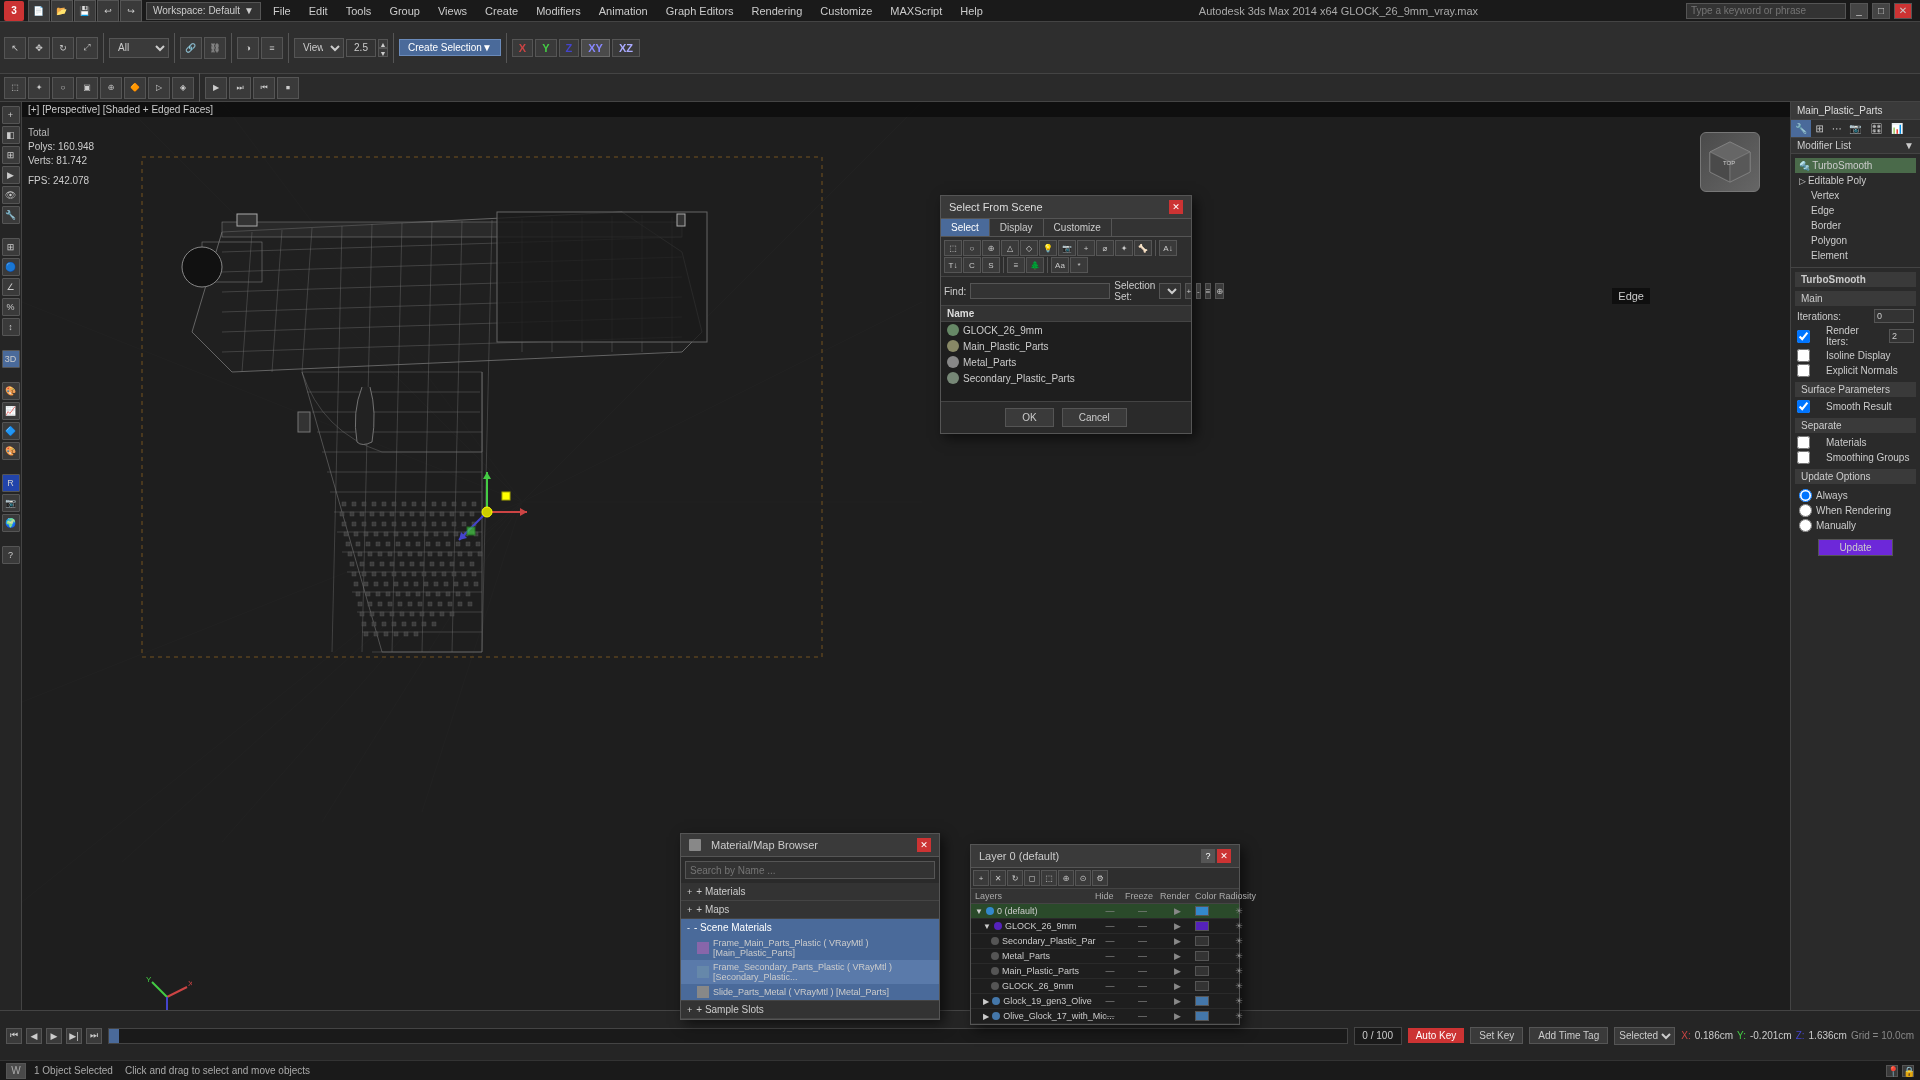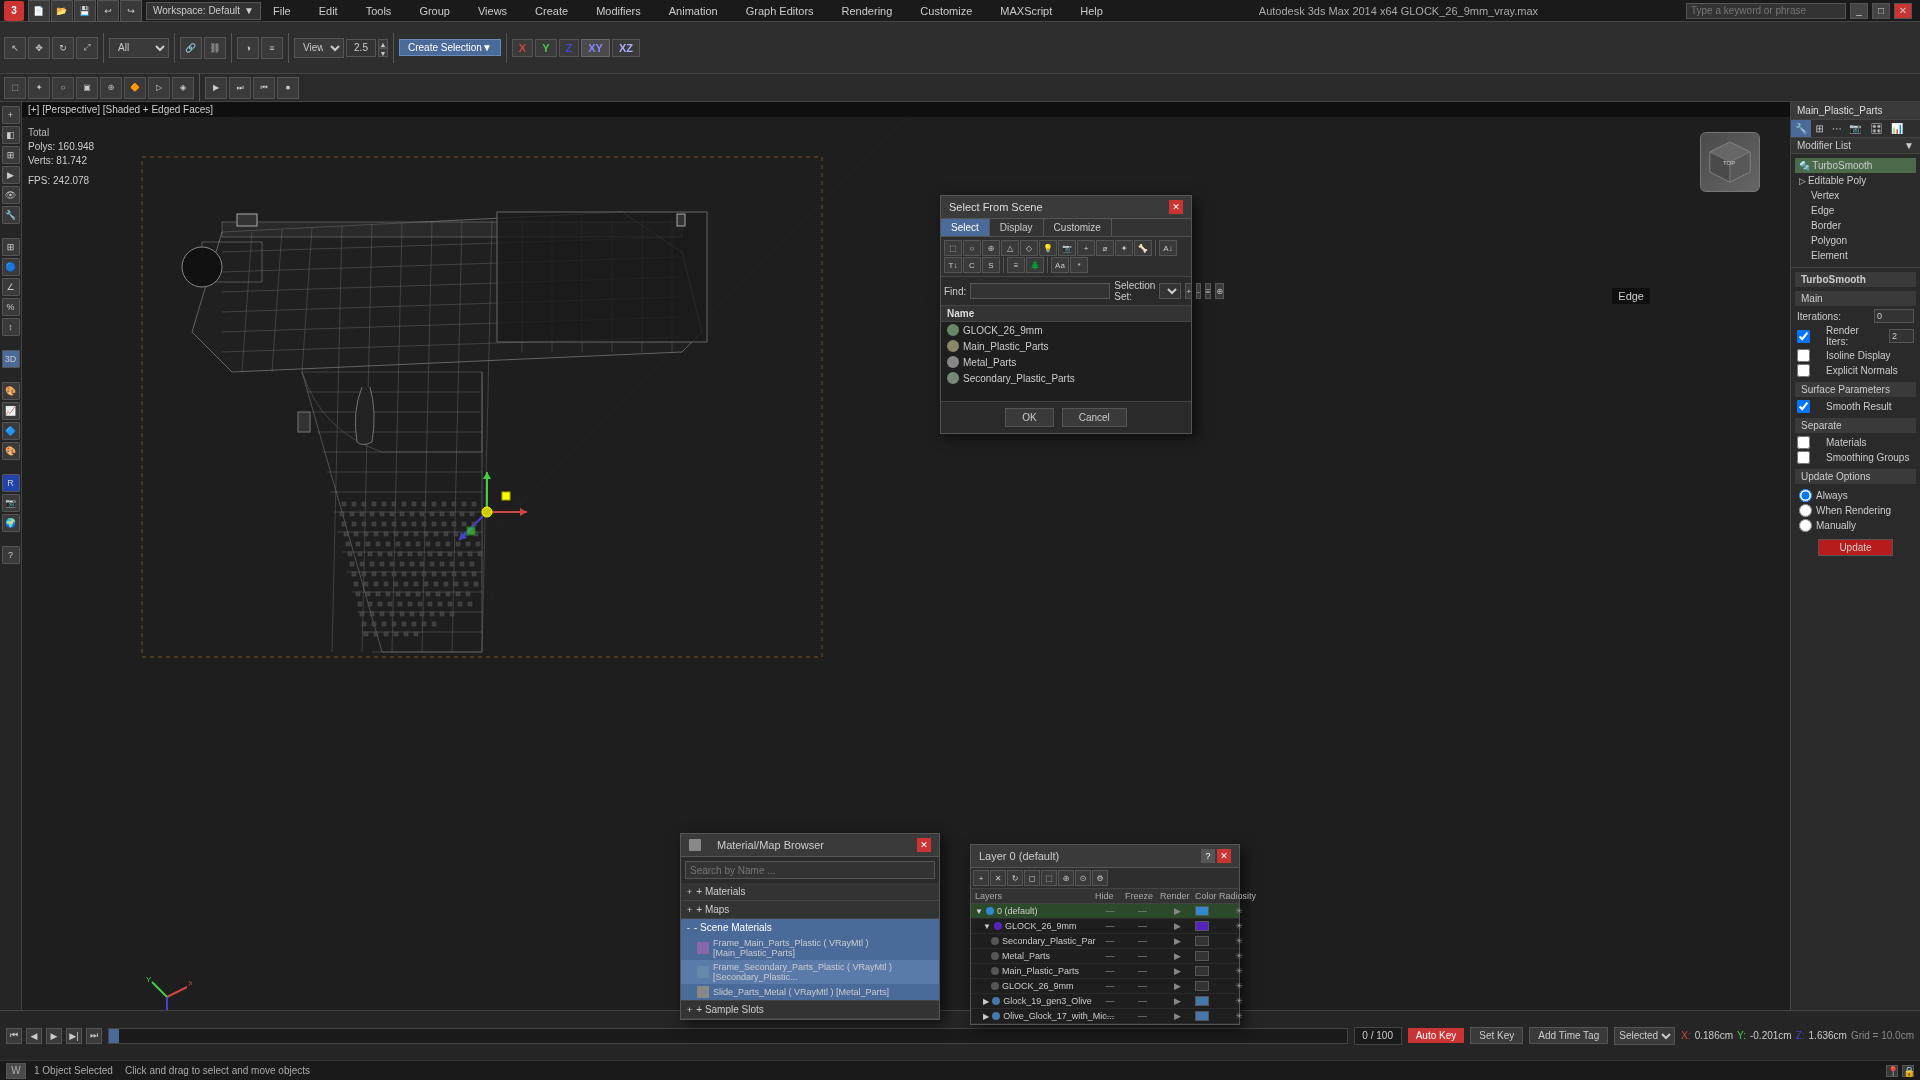--- a/index.html
+++ b/index.html
@@ -2,21 +2,21 @@
 <html><head>
   <meta charset="utf-8">
   <style>
     * { margin: 0; padding: 0; box-sizing: border-box; }
     body { width: 1920px; height: 1080px; background: #2a2a2a; font-family: 'Arial', sans-serif; font-size: 11px; color: #ccc; overflow: hidden; position: relative; }
     
     
     #title-bar { width: 100%; height: 22px; background: #1a1a1a; display: flex; align-items: center; justify-content: space-between; border-bottom: 1px solid #444; }
     #title-left { display: flex; align-items: center; gap: 4px; padding-left: 4px; }
     #title-logo { width: 20px; height: 20px; background: #cc3333; border-radius: 2px; display: flex; align-items: center; justify-content: center; color: white; font-weight: bold; font-size: 10px; }
-    #title-menus { display: flex; gap: 12px; }
+    #title-menus { display: flex; gap: 2px; }
     .menu-item { padding: 2px 8px; cursor: pointer; color: #ccc; font-size: 11px; }
     #title-center { color: #aaa; font-size: 11px; flex: 1; text-align: center; }
     #title-right { display: flex; align-items: center; gap: 4px; padding-right: 8px; }
     #search-box { width: 160px; height: 16px; background: #333; border: 1px solid #555; color: #ccc; font-size: 10px; padding: 0 4px; }
     .win-btn { width: 18px; height: 16px; background: #444; border: 1px solid #555; cursor: pointer; display: flex; align-items: center; justify-content: center; font-size: 10px; color: #ccc; }
     .win-btn.close { background: #cc3333; }
 
     
     #toolbar { width: 100%; height: 52px; background: #2e2e2e; border-bottom: 1px solid #444; display: flex; align-items: center; padding: 0 4px; gap: 2px; }
     .toolbar-btn { width: 22px; height: 22px; background: #3a3a3a; border: 1px solid #555; cursor: pointer; display: flex; align-items: center; justify-content: center; font-size: 9px; color: #ccc; }
@@ -78,21 +78,21 @@
     #select-list-header { background: #333; padding: 2px 6px; font-size: 10px; font-weight: bold; color: #ddd; border-bottom: 1px solid #444; }
     #select-list { background: #1e1e1e; min-height: 80px; border-bottom: 1px solid #444; }
     .select-item { display: flex; align-items: center; padding: 2px 6px; gap: 4px; font-size: 10px; cursor: pointer; }
     .select-item-icon { width: 12px; height: 12px; background: #555; border-radius: 50%; flex-shrink: 0; }
     #select-dialog-footer { display: flex; justify-content: center; gap: 8px; padding: 6px; background: #2a2a2a; }
     .dialog-btn { padding: 3px 16px; background: #3a3a3a; border: 1px solid #555; color: #ccc; font-size: 10px; cursor: pointer; }
 
     
     #material-browser { position: absolute; bottom: 60px; left: 680px; width: 260px; background: #2a2a2a; border: 1px solid #555; box-shadow: 4px 4px 12px rgba(0,0,0,0.6); z-index: 100; }
     #material-browser-title { background: #3a3a3a; padding: 4px 8px; display: flex; justify-content: space-between; align-items: center; border-bottom: 1px solid #555; }
-    .mb-title-left { display: flex; align-items: center; gap: 16px; }
+    .mb-title-left { display: flex; align-items: center; gap: 10px; }
     .mb-icon { width: 12px; height: 12px; background: #888; border-radius: 1px; }
     #material-search { margin: 4px; }
     .mb-search-input { width: 100%; height: 18px; background: #333; border: 1px solid #555; color: #ccc; font-size: 10px; padding: 0 4px; }
     .mb-section { border-bottom: 1px solid #444; }
     .mb-section-header { display: flex; align-items: center; gap: 4px; padding: 3px 6px; background: #333; cursor: pointer; font-size: 10px; color: #ccc; }
     .mb-section-header .expand { font-size: 9px; }
     .mb-scene-materials { background: #4a6a9a; }
     .mb-item { display: flex; align-items: center; gap: 4px; padding: 2px 16px; font-size: 10px; cursor: pointer; color: #ccc; }
     .mb-item.active { background: #5a7aaa; }
     .mb-item-icon { width: 12px; height: 12px; background: #888; flex-shrink: 0; }
@@ -662,21 +662,21 @@
         <div class="radio-row">
           <input type="radio" name="update" style="">
           <span>When Rendering</span>
         </div>
         <div class="radio-row">
           <input type="radio" name="update" style="">
           <span>Manually</span>
         </div>
       </div>
       <div style="text-align:center;padding:4px;">
-        <button style="background:#b91c1c;border:1px solid #555;color:#ccc;padding:2px 20px;cursor:pointer;font-size:10px;">Update</button>
+        <button style="background:#6d28d9;border:1px solid #555;color:#ccc;padding:2px 20px;cursor:pointer;font-size:10px;">Update</button>
       </div>
     </div>
   </div>
 </div>
 
 <div id="select-dialog">
   <div id="select-dialog-title">
     <span id="select-dialog-title-text">Select From Scene</span>
     <button class="dialog-close-btn">✕</button>
   </div>

